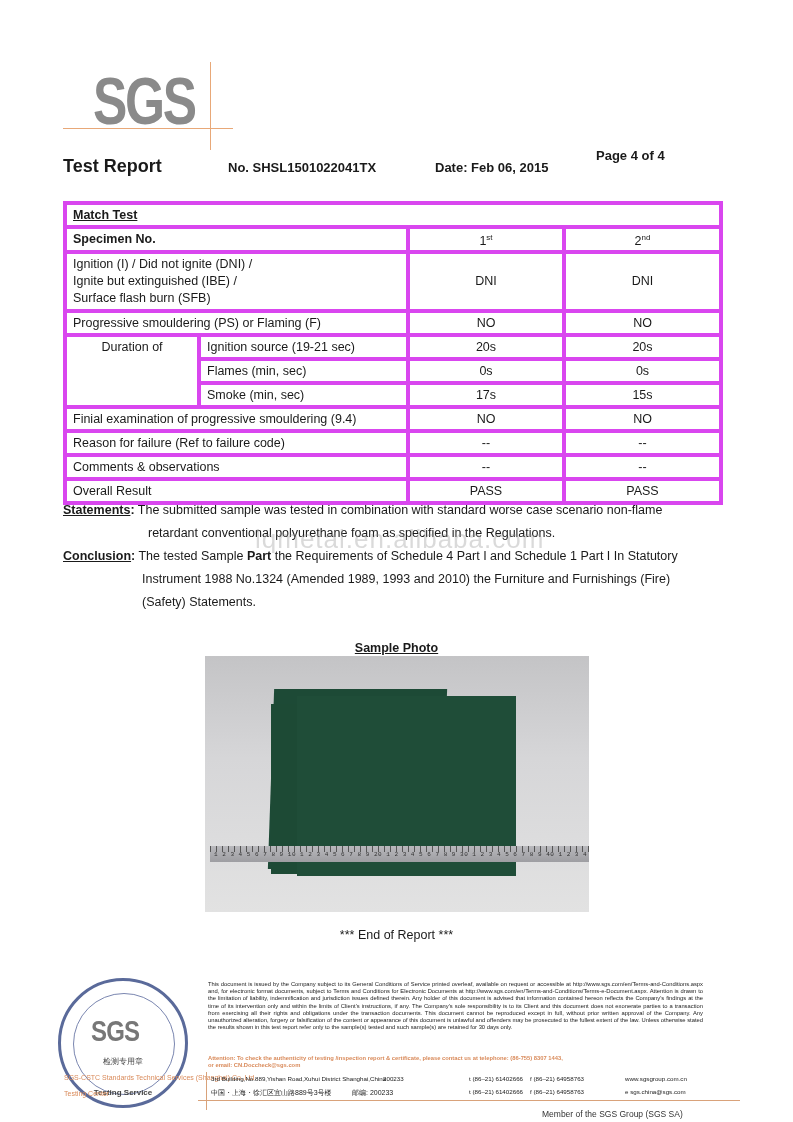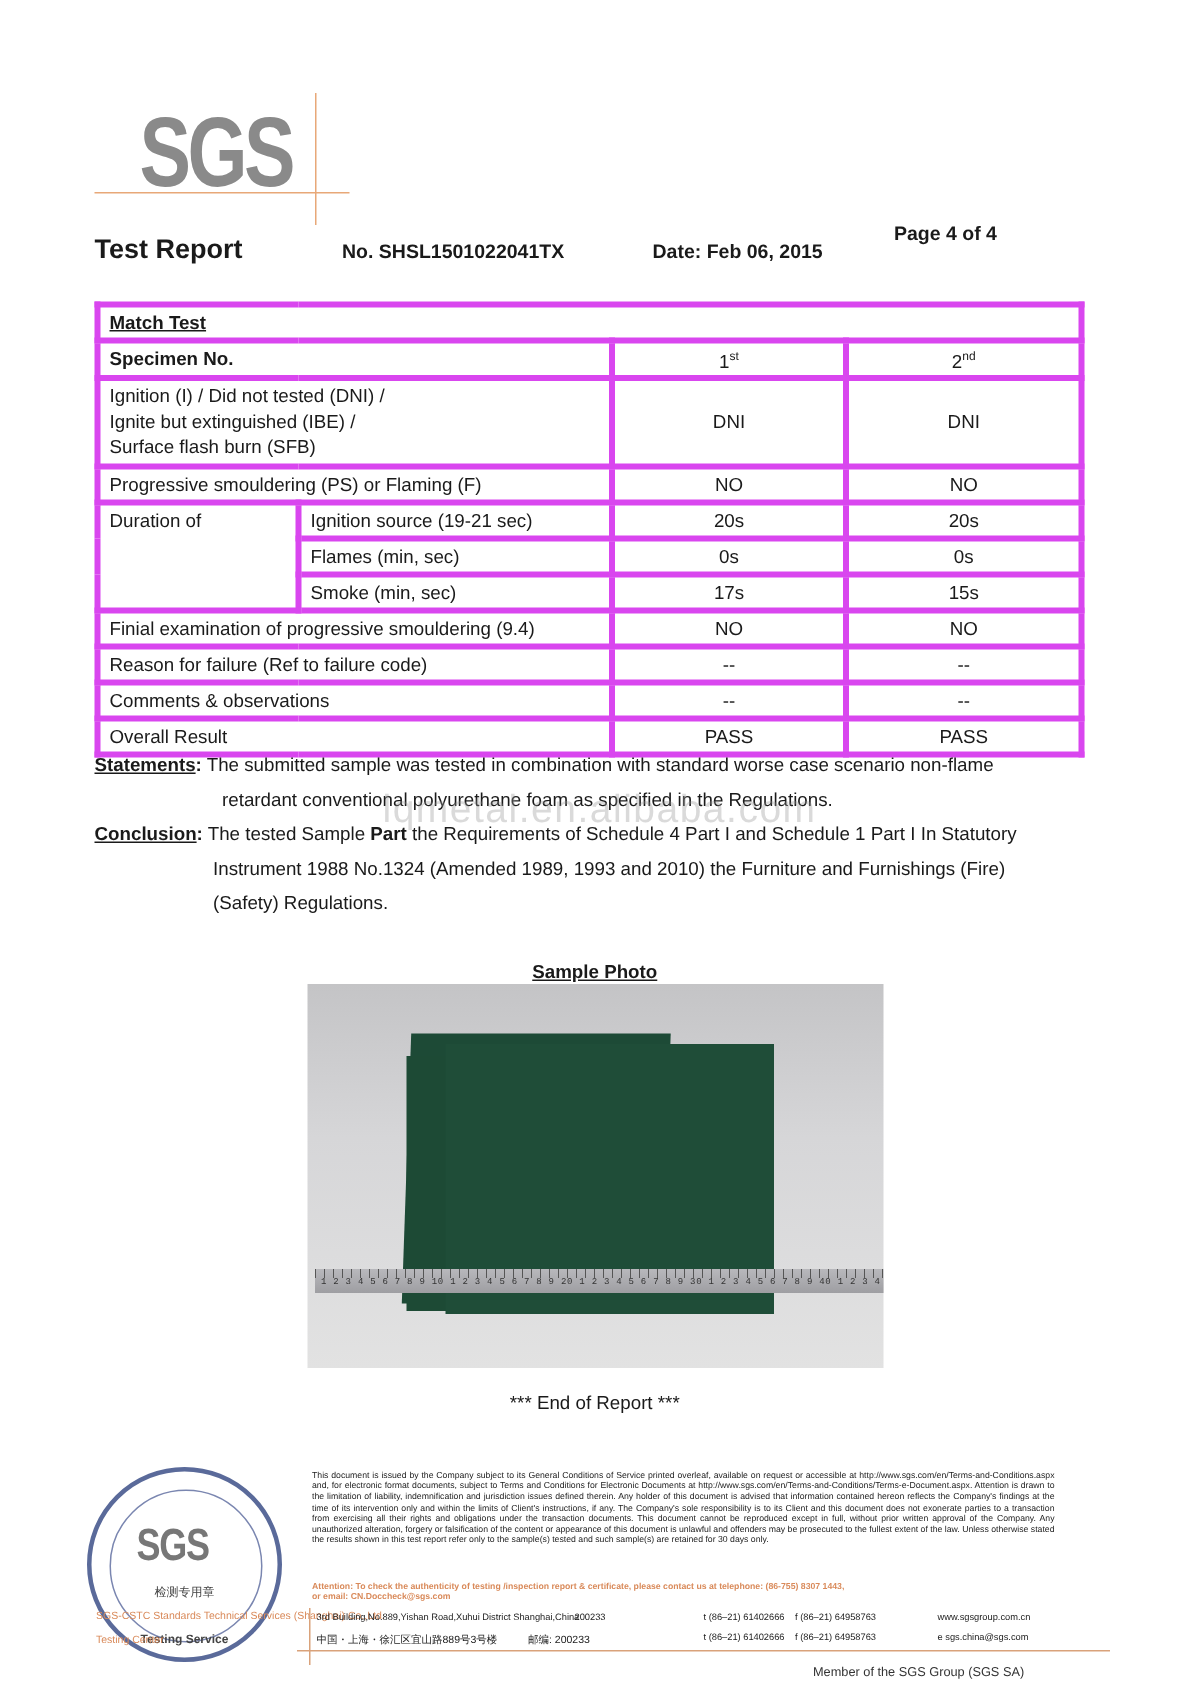--- a/index.html
+++ b/index.html
@@ -90,34 +90,34 @@
       <tr>
     <td colspan="4" class="b u">Match Test</td>
   </tr>
   <tr>
     <td colspan="2" class="b">Specimen No.</td>
     <td class="c"><span>1</span><sup>st</sup></td>
     <td class="c"><span>2</span><sup>nd</sup></td>
   </tr>
   <tr>
     <td colspan="2" style="height:55px;">
-      <div>Ignition (I) / Did not tested (DNI) /</div>
+      <div>Ignition (I) / Did not ignite (DNI) /</div>
       <div>Ignite but extinguished (IBE) /</div>
       <div>Surface flash burn (SFB)</div>
     </td>
     <td class="c">DNI</td>
     <td class="c">DNI</td>
   </tr>
   <tr>
     <td colspan="2">Progressive smouldering (PS) or Flaming (F)</td>
     <td class="c">NO</td>
     <td class="c">NO</td>
   </tr>
   <tr>
-    <td rowspan="3" style="vertical-align:top; padding-top:2px;">Duration of</td>
+    <td rowspan="3" style="vertical-align:top; padding-top:2px;text-align:center;">Duration of</td>
     <td>Ignition source (19-21 sec)</td>
     <td class="c">20s</td>
     <td class="c">20s</td>
   </tr>
   <tr>
     <td>Flames (min, sec)</td>
     <td class="c">0s</td>
     <td class="c">0s</td>
   </tr>
   <tr>
@@ -152,21 +152,21 @@
   <span class="lbl">Statements</span><b>:</b>
   <span>The submitted sample was tested in combination with standard worse case scenario non-flame</span>
 </div>
 <div class="abs para" style="left:148px; top:522px;">retardant conventional polyurethane foam as specified in the Regulations.</div>
 
 <div class="abs para" style="left:63px; top:545px;">
   <span class="lbl">Conclusion</span><b>:</b>
   <span>The tested Sample </span><b>Part</b><span> the Requirements of Schedule 4 Part I and Schedule 1 Part I In Statutory</span>
 </div>
 <div class="abs para" style="left:142px; top:568px;">Instrument 1988 No.1324 (Amended 1989, 1993 and 2010) the Furniture and Furnishings (Fire)</div>
-<div class="abs para" style="left:142px; top:591px;">(Safety) Regulations.</div>
+<div class="abs para" style="left:142px; top:591px;">(Safety) Statements.</div>
 
 <div class="abs watermark">lqmetal.en.alibaba.com</div>
 
 <div class="abs photo-title">Sample Photo</div>
 <div class="abs photo">
   <div class="cloth-back"></div>
   <div class="cloth-left"></div>
   <div class="cloth-front"></div>
   <div class="ruler">
     <div class="ruler-ticks"></div>

